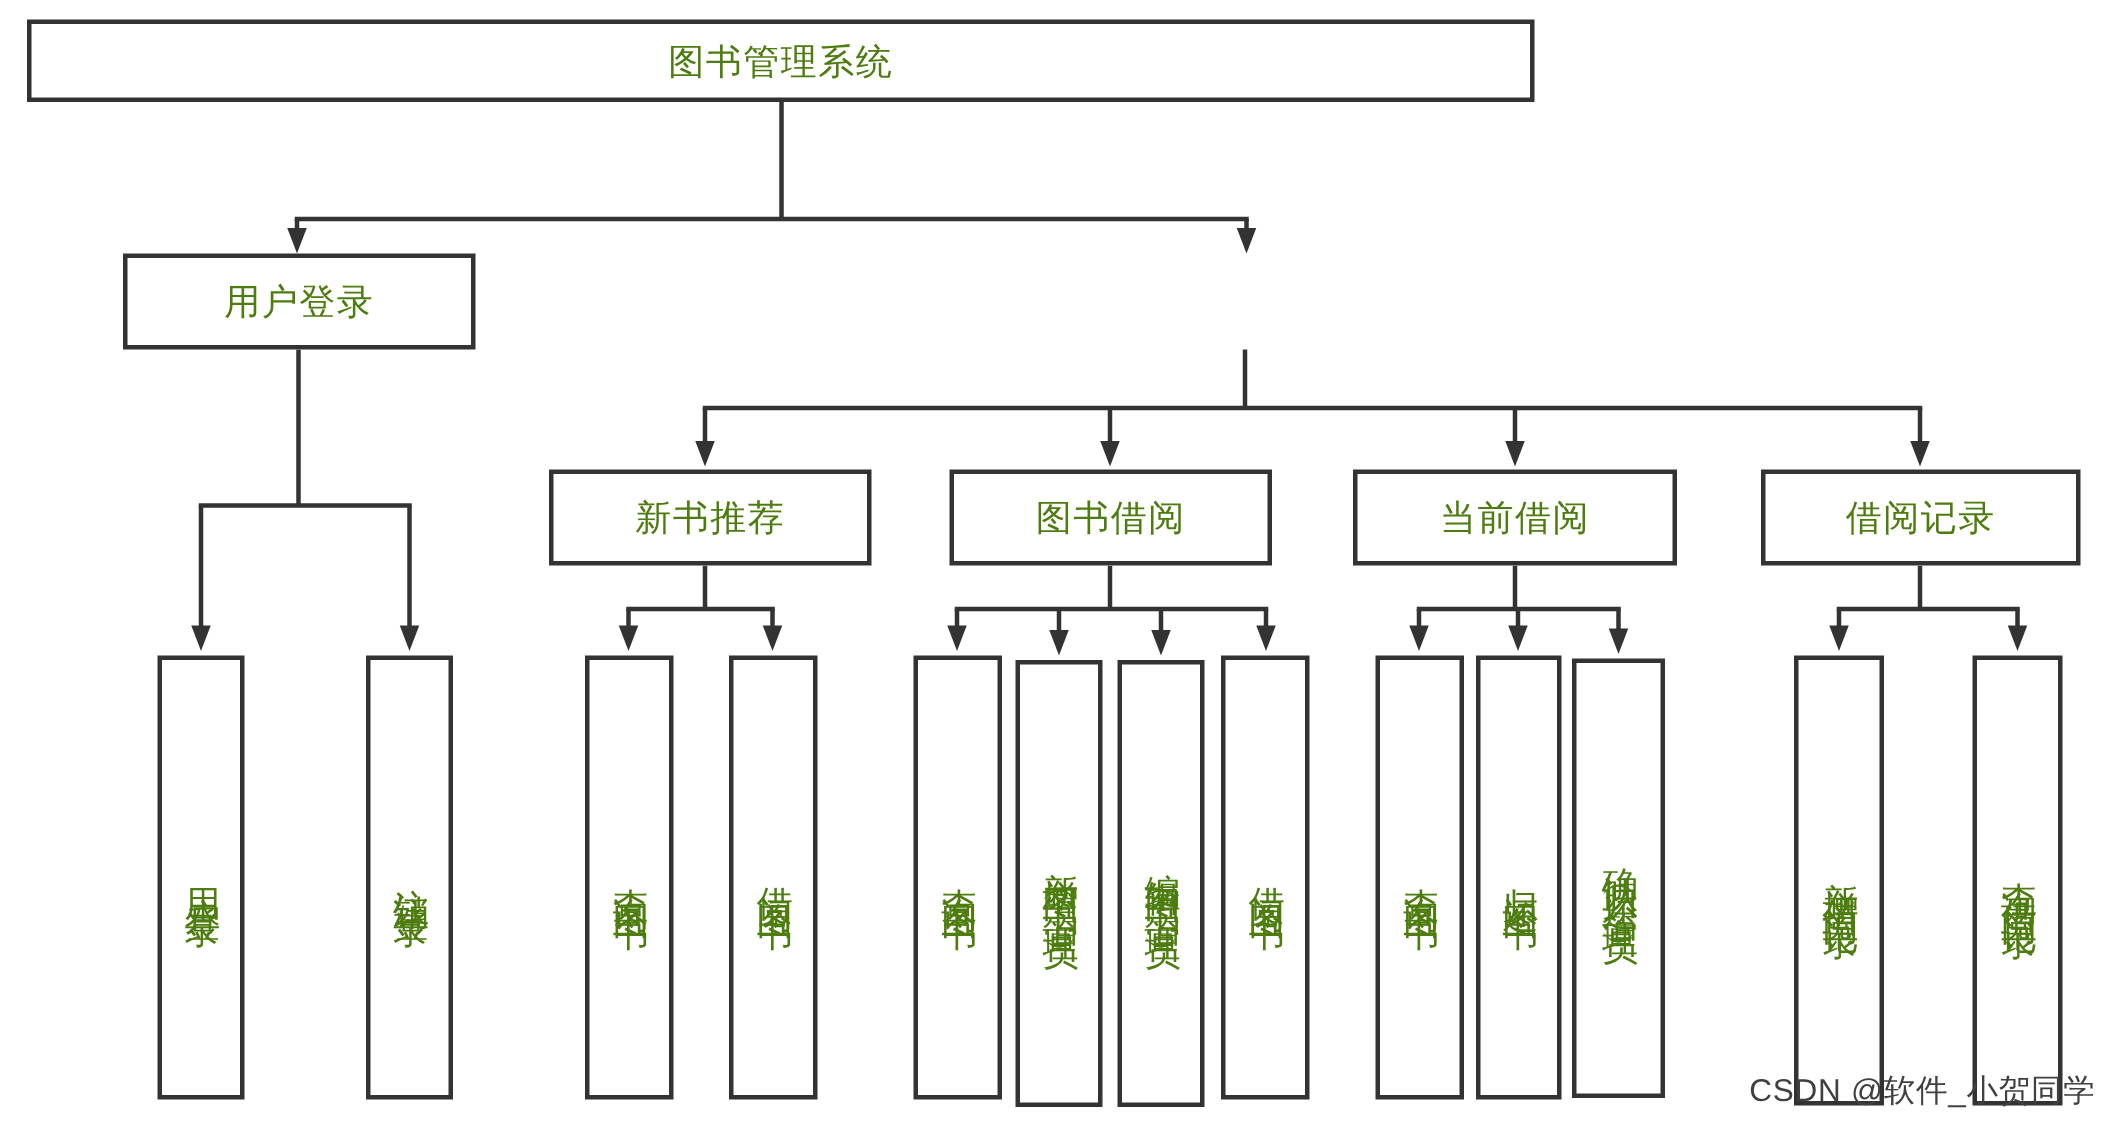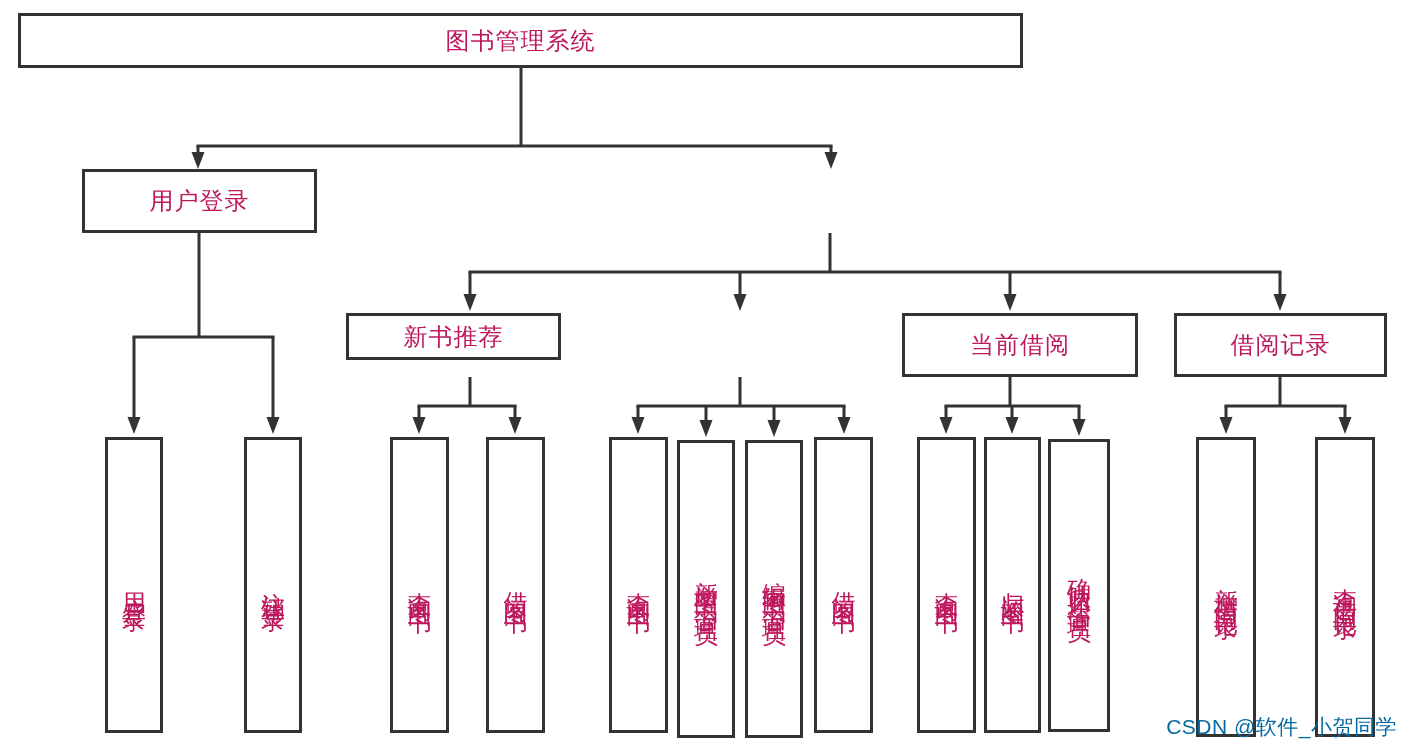--- a/index.html
+++ b/index.html
@@ -34,40 +34,40 @@
     stroke: none;
   }
   .node {
     position: absolute;
     box-sizing: border-box;
     background: #ffffff;
     border: 3px solid #333333;
     display: flex;
     align-items: center;
     justify-content: center;
-    color: #be185d;
+    color: #4d7c0f;
     text-align: left;
   }
   .node.h {
     font-size: 24px;
     letter-spacing: 1px;
   }
   .node.v {
     writing-mode: vertical-rl;
     text-orientation: mixed;
     font-size: 24px;
     letter-spacing: 6px;
     line-height: 1;
   }
   #watermark {
     position: absolute;
     right: 8px;
     bottom: 6px;
     font-size: 21px;
-    color: #0369a1;
+    color: #404040;
     letter-spacing: 0.5px;
     z-index: 5;
     white-space: nowrap;
   }
 </style>
 </head>
 <body>
 
 <div id="canvas">
 
@@ -143,22 +143,23 @@
       <polygon points="1219.5,417 1232.5,417 1226,434"></polygon>
       <line x1="1345" y1="406" x2="1345" y2="418"></line>
       <polygon points="1338.5,417 1351.5,417 1345,434"></polygon>
     </g>
   </svg>
 
   <div class="node h" style="left:18px; top:13px; width:1005px; height:55px;">图书管理系统</div>
 
   <div class="node h" style="left:82px; top:169px; width:235px; height:64px;">用户登录</div>
 
-  <div class="node h" style="left:346px; top:313px; width:215px; height:47px;">新书推荐</div>
-  <div class="node h" style="left:902px; top:313px; width:236px; height:64px;">当前借阅</div>
+  <div class="node h" style="left:366px; top:313px; width:215px; height:64px;">新书推荐</div>
+  <div class="node h" style="left:633px; top:313px; width:215px; height:64px;">图书借阅</div>
+  <div class="node h" style="left:902px; top:313px; width:216px; height:64px;">当前借阅</div>
   <div class="node h" style="left:1174px; top:313px; width:213px; height:64px;font-family:Liberation Serif, serif;">借阅记录</div>
 
   <div class="node v" style="left:105px; top:437px; width:58px; height:296px;">用户登录</div>
   <div class="node v" style="left:244px; top:437px; width:58px; height:296px;">注销登录</div>
 
   <div class="node v" style="left:390px; top:437px; width:59px; height:296px;">查询图书</div>
   <div class="node v" style="left:486px; top:437px; width:59px; height:296px;">借阅图书</div>
 
   <div class="node v" style="left:609px; top:437px; width:59px; height:296px;">查询图书</div>
   <div class="node v" style="left:677px; top:440px; width:58px; height:298px;">新增图书（管理员）</div>

